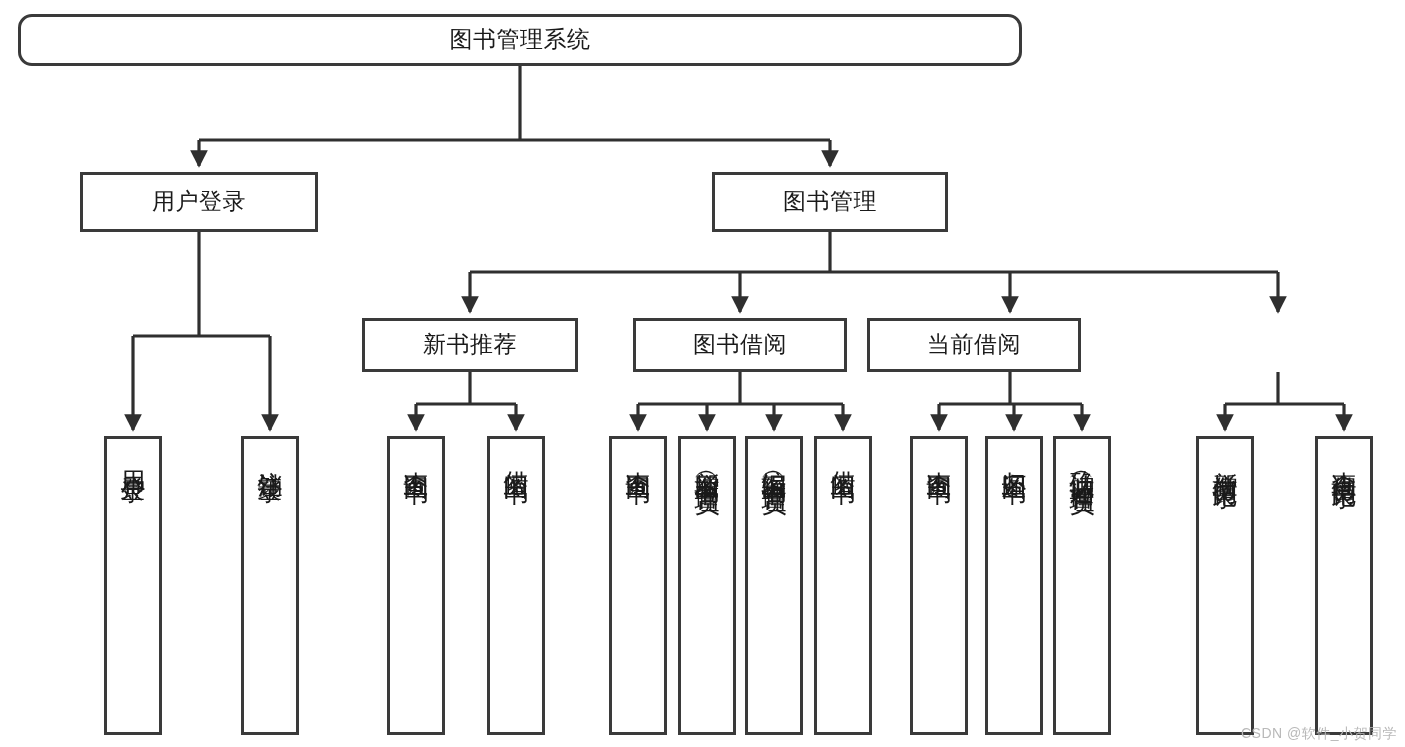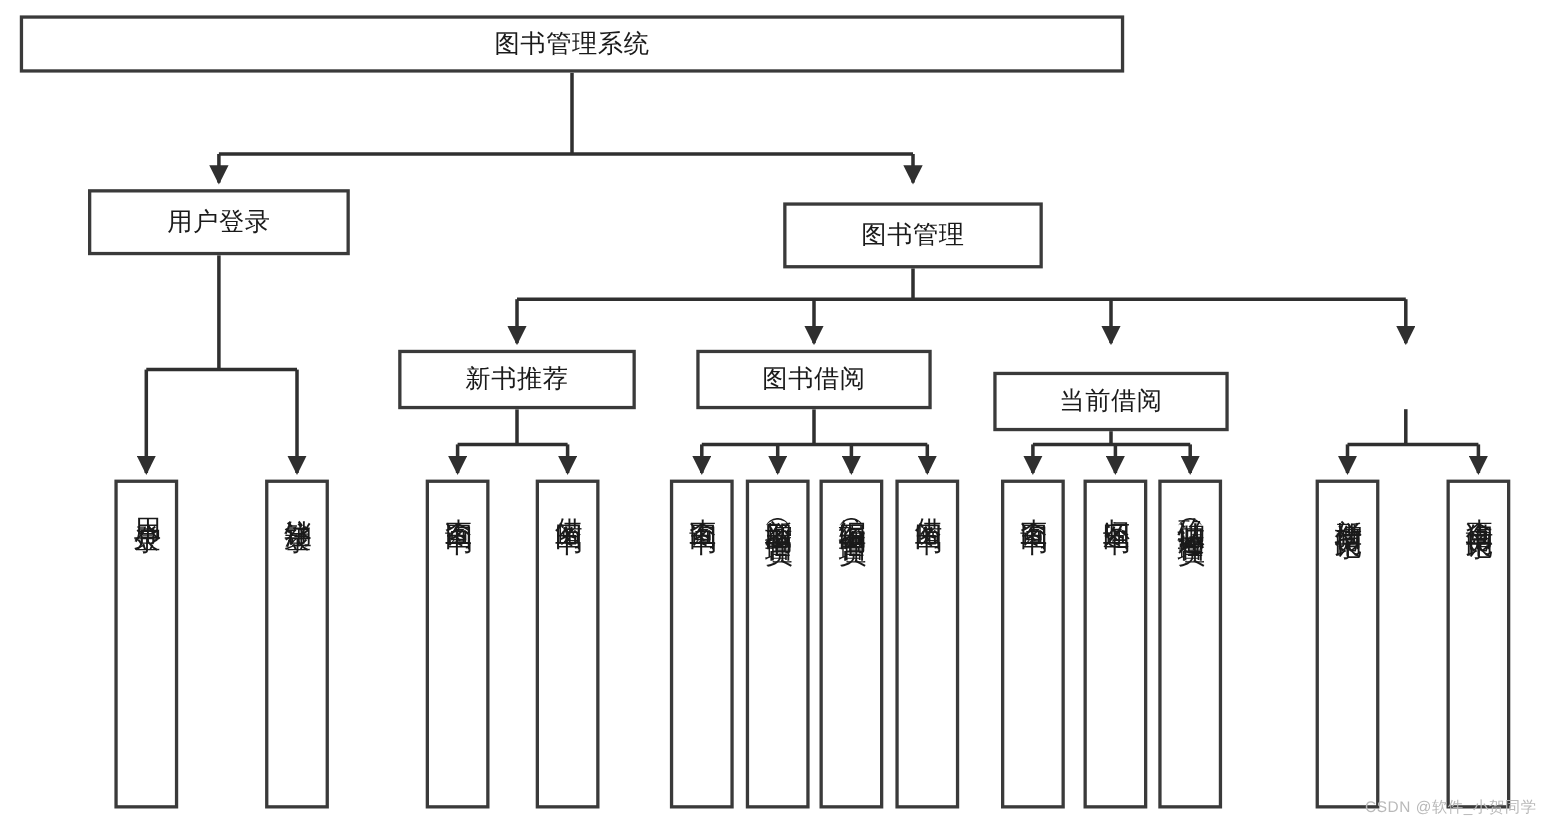--- a/index.html
+++ b/index.html
@@ -115,38 +115,38 @@
       <path d="M 1014 404 L 1014 430" marker-end="url(#arrow)"></path>
       <path d="M 1082 404 L 1082 430" marker-end="url(#arrow)"></path>
 
       <path d="M 1278 372 L 1278 404"></path>
       <path d="M 1225 404 L 1344 404"></path>
       <path d="M 1225 404 L 1225 430" marker-end="url(#arrow)"></path>
       <path d="M 1344 404 L 1344 430" marker-end="url(#arrow)"></path>
     </g>
   </svg>
 
-  <div class="node root horiz" style="left:18px; top:14px; width:1004px; height:52px;">
+  <div class="node root horiz" style="left:18px; top:14px; width:1004px; height:52px;border-radius:14px;">
     <span class="label">图书管理系统</span>
   </div>
 
   <div class="node horiz" style="left:80px; top:172px; width:238px; height:60px;">
     <span class="label">用户登录</span>
   </div>
-  <div class="node horiz" style="left:712px; top:184px; width:236px; height:60px;">
+  <div class="node horiz" style="left:712px; top:172px; width:236px; height:60px;">
     <span class="label">图书管理</span>
   </div>
 
   <div class="node horiz" style="left:362px; top:318px; width:216px; height:54px;">
     <span class="label">新书推荐</span>
   </div>
   <div class="node horiz" style="left:633px; top:318px; width:214px; height:54px;">
     <span class="label">图书借阅</span>
   </div>
-  <div class="node horiz" style="left:903px; top:318px; width:214px; height:54px;margin-top:20px;">
+  <div class="node horiz" style="left:867px; top:318px; width:214px; height:54px;">
     <span class="label">当前借阅</span>
   </div>
 
   <div class="node vert" style="left:104px; top:436px; width:58px; height:299px;">
     <span class="label">用户登录</span>
   </div>
   <div class="node vert" style="left:241px; top:436px; width:58px; height:299px;">
     <span class="label">注销登录</span>
   </div>
   <div class="node vert" style="left:387px; top:436px; width:58px; height:299px;">

